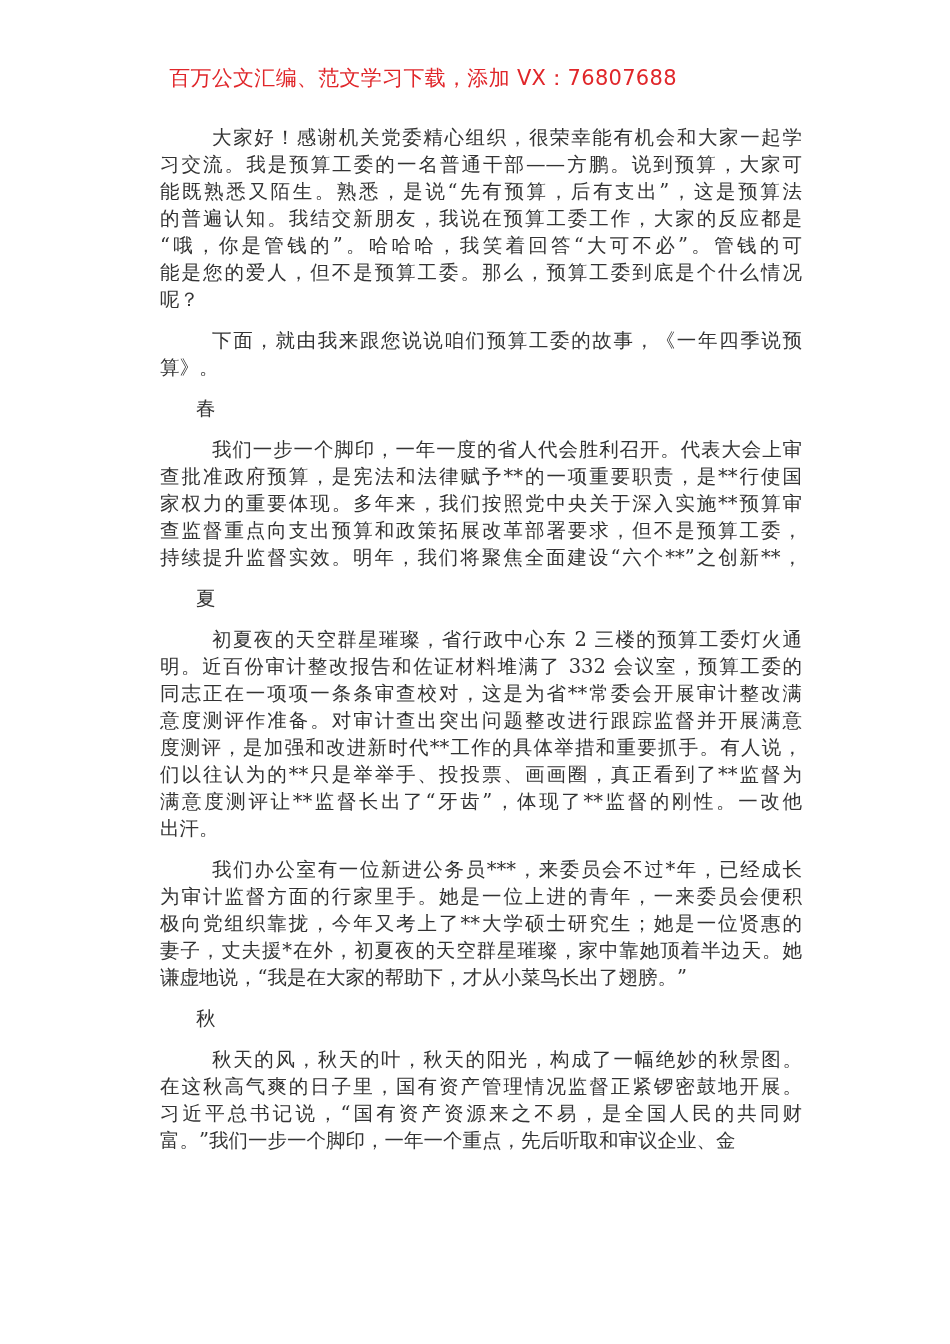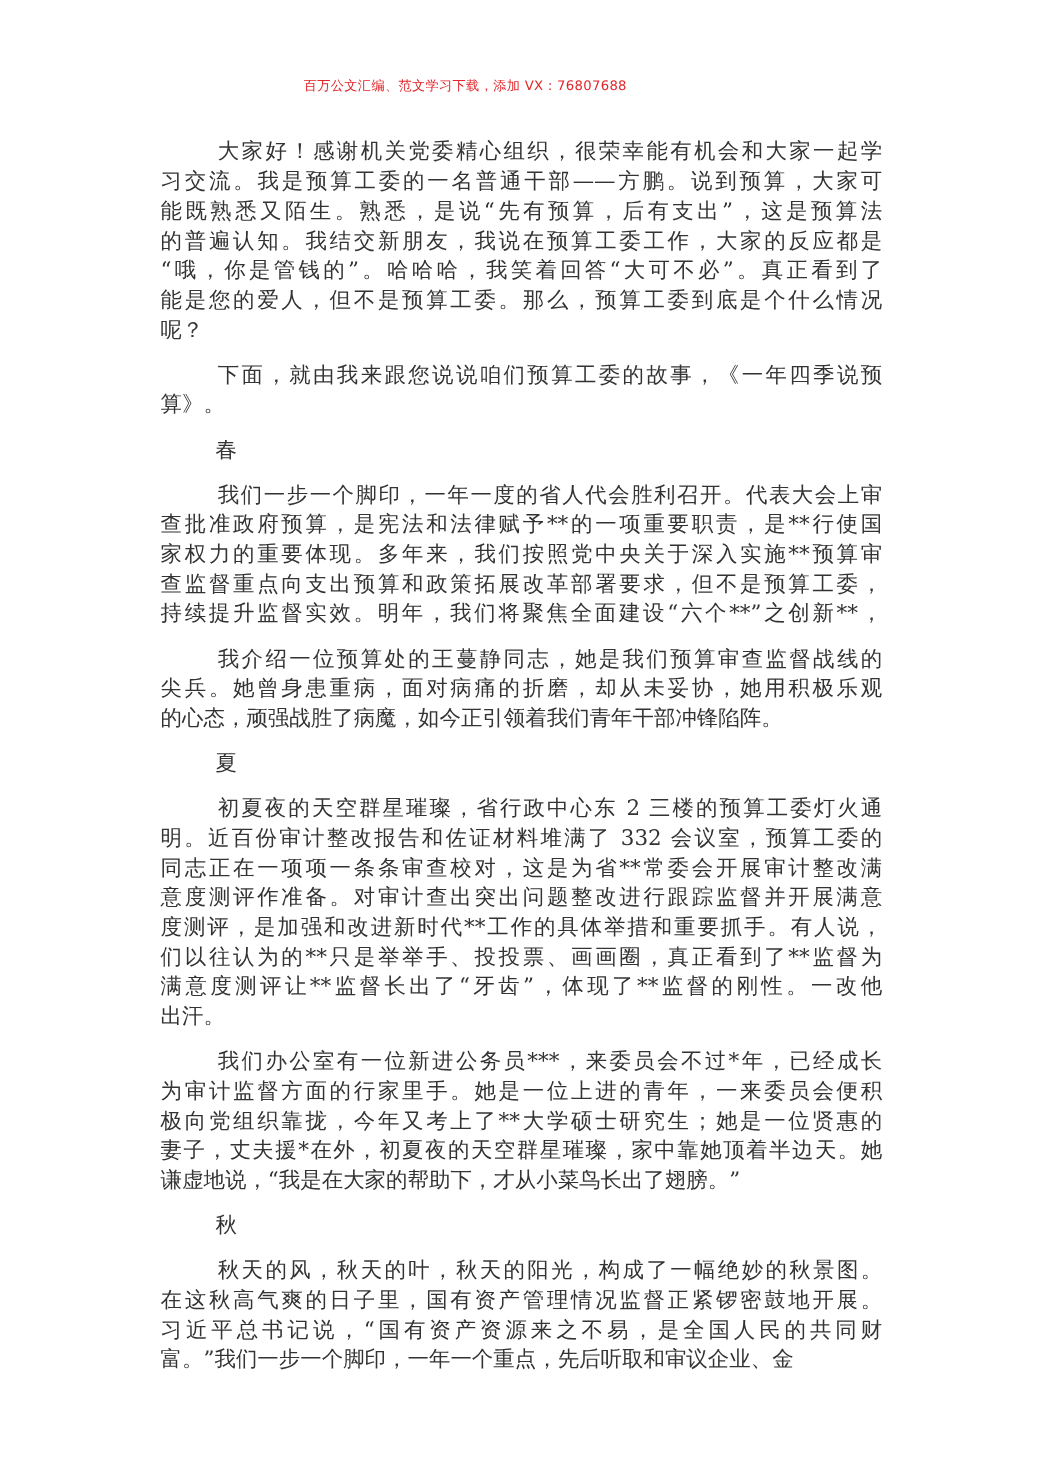--- a/index.html
+++ b/index.html
@@ -1,66 +1,61 @@
 <!DOCTYPE html>
 <html><head>
 <meta charset="utf-8">
 <style>
   html, body { margin: 0; padding: 0; background: #ffffff; }
   body { width: 950px; height: 1344px; position: relative; overflow: hidden; }
   .header {
     position: absolute; left: 0; top: 66px; width: 846px; text-align: center;
     color: #e0262a; font-family: "DejaVu Sans", "Liberation Sans", sans-serif;
-    font-size: 12px; line-height: 24px; letter-spacing: 0.3px;
+    font-size: 21px; line-height: 24px; letter-spacing: 0.3px;
   }
   .doc {
     position: absolute; left: 144px; top: 124px; width: 658px;
     font-family: "DejaVu Serif", "Liberation Serif", serif;
     font-size: 19.5px; color: #333333;
   }
-  .para { margin: 0 0 14px 2px; }
+  .para { margin: 0 0 14px 16px; }
   .line {
     display: block; height: 27px; line-height: 27px; white-space: nowrap;
     text-align: justify; text-align-last: justify; overflow: visible;
   }
   .line.last { text-align-last: left; }
   .line.indent { padding-left: 52px; }
   .heading { height: 27px; line-height: 27px; padding-left: 52px; margin: 0 0 14px 0; }
 </style>
 </head>
 <body>
 
 <div class="header">百万公文汇编、范文学习下载，添加 VX：76807688</div>
 
 <div class="doc" id="doc">
     <div class="para">
       <span class="line indent">大家好！感谢机关党委精心组织，很荣幸能有机会和大家一起学</span>
       <span class="line">习交流。我是预算工委的一名普通干部——方鹏。说到预算，大家可</span>
       <span class="line">能既熟悉又陌生。熟悉，是说“先有预算，后有支出”，这是预算法</span>
       <span class="line">的普遍认知。我结交新朋友，我说在预算工委工作，大家的反应都是</span>
-      <span class="line">“哦，你是管钱的”。哈哈哈，我笑着回答“大可不必”。真正看到了</span>
+      <span class="line">“哦，你是管钱的”。哈哈哈，我笑着回答“大可不必”。管钱的可</span>
       <span class="line">能是您的爱人，但不是预算工委。那么，预算工委到底是个什么情况</span>
       <span class="line last">呢？</span>
     </div>
     <div class="para">
       <span class="line indent">下面，就由我来跟您说说咱们预算工委的故事，《一年四季说预</span>
       <span class="line last">算》。</span>
     </div>
     <div class="heading">春</div>
     <div class="para">
       <span class="line indent">我们一步一个脚印，一年一度的省人代会胜利召开。代表大会上审</span>
       <span class="line">查批准政府预算，是宪法和法律赋予**的一项重要职责，是**行使国</span>
       <span class="line">家权力的重要体现。多年来，我们按照党中央关于深入实施**预算审</span>
       <span class="line">查监督重点向支出预算和政策拓展改革部署要求，但不是预算工委，</span>
       <span class="line">持续提升监督实效。明年，我们将聚焦全面建设“六个**”之创新**，</span>
-    </div>
-    <div class="para">
-      <span class="line indent">我介绍一位预算处的王蔓静同志，她是我们预算审查监督战线的</span>
-      <span class="line">尖兵。她曾身患重病，面对病痛的折磨，却从未妥协，她用积极乐观</span>
-      <span class="line last">的心态，顽强战胜了病魔，如今正引领着我们青年干部冲锋陷阵。</span>
     </div>
     <div class="heading">夏</div>
     <div class="para">
       <span class="line indent">初夏夜的天空群星璀璨，省行政中心东 2 三楼的预算工委灯火通</span>
       <span class="line">明。近百份审计整改报告和佐证材料堆满了 332 会议室，预算工委的</span>
       <span class="line">同志正在一项项一条条审查校对，这是为省**常委会开展审计整改满</span>
       <span class="line">意度测评作准备。对审计查出突出问题整改进行跟踪监督并开展满意</span>
       <span class="line">度测评，是加强和改进新时代**工作的具体举措和重要抓手。有人说，</span>
       <span class="line">们以往认为的**只是举举手、投投票、画画圈，真正看到了**监督为</span>
       <span class="line">满意度测评让**监督长出了“牙齿”，体现了**监督的刚性。一改他</span>

